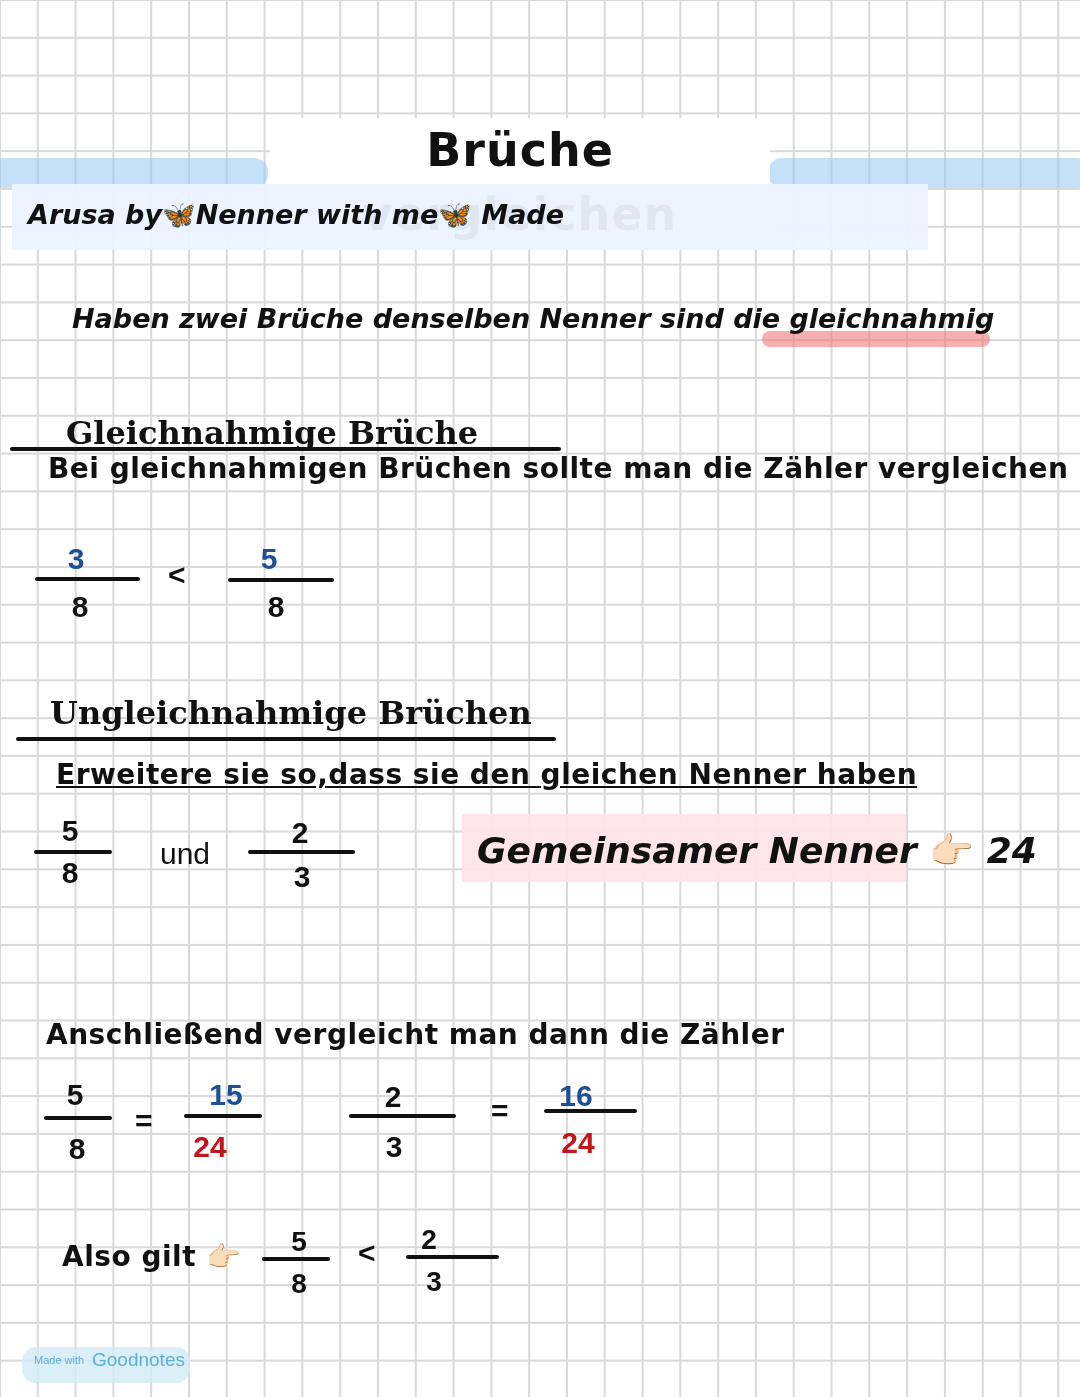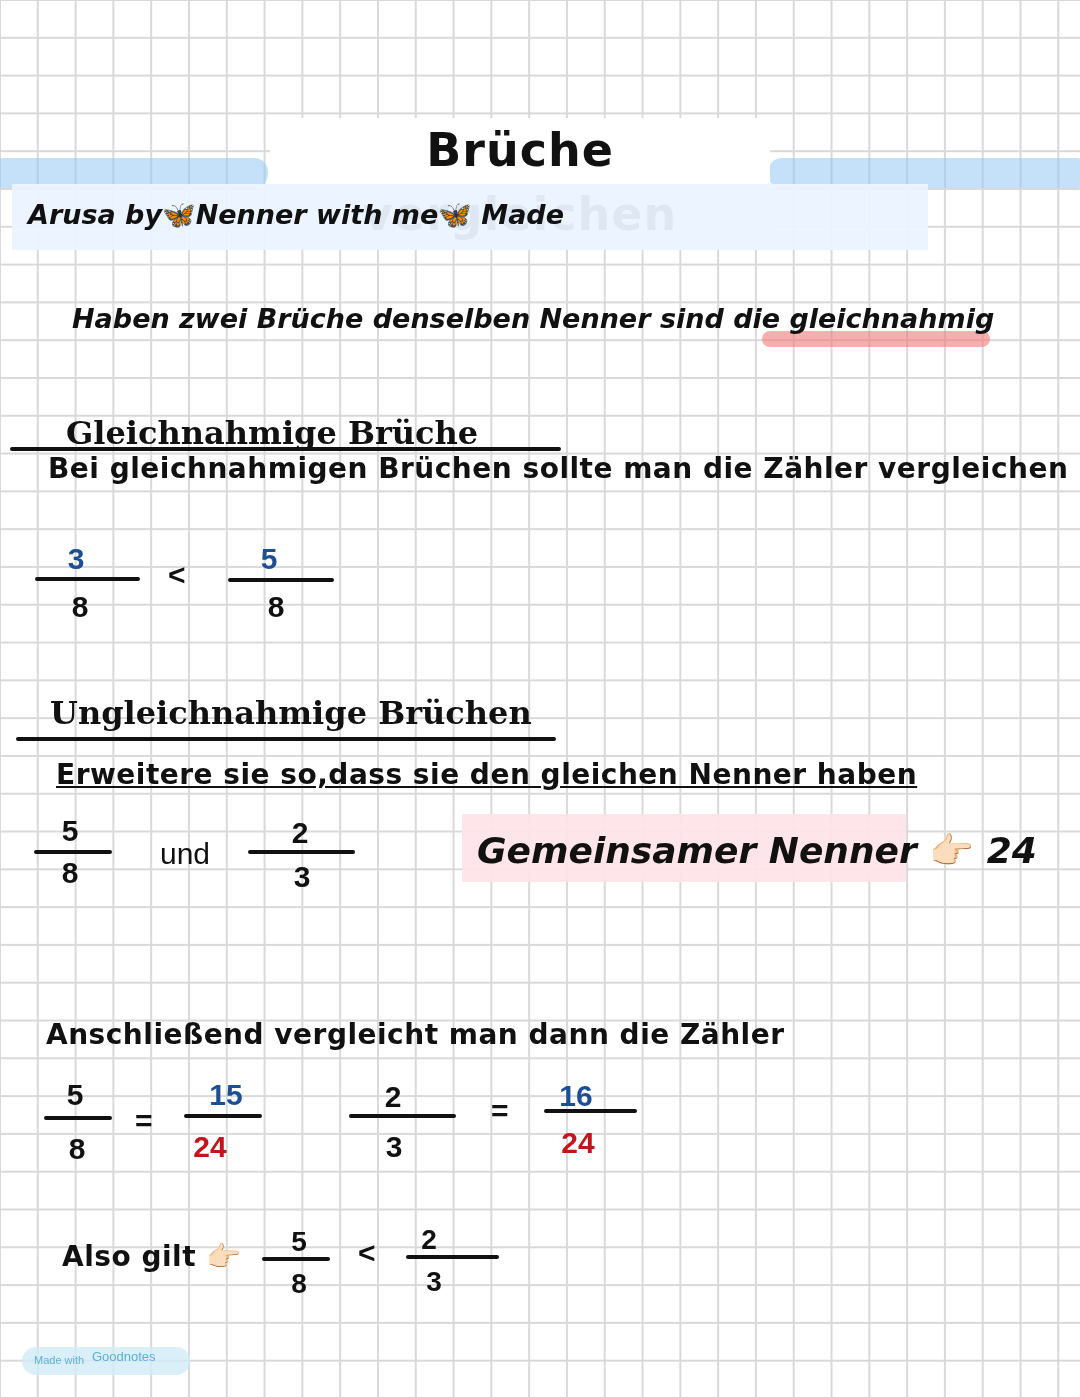--- a/index.html
+++ b/index.html
@@ -27,23 +27,23 @@
   .rule { position: absolute; height: 4px; background: #111; border-radius: 2px; }
   .body-txt { position: absolute; font-family: "DejaVu Sans", sans-serif; font-weight: bold; font-size: 28px; white-space: nowrap; letter-spacing: 0.5px; }
   .num { position: absolute; font-family: "Liberation Sans", sans-serif; font-weight: bold; font-size: 30px; text-align: center; }
   .blue { color: #1c4f94; }
   .red { color: #c4141c; }
   .bar { position: absolute; height: 4px; background: #111; border-radius: 2px; }
   .op { position: absolute; font-family: "Liberation Sans", sans-serif; font-weight: bold; font-size: 30px; }
   .pink-box { position: absolute; left: 462px; top: 814px; width: 444px; height: 68px; background: rgba(253,228,232,0.95); }
   .pink-txt { position: absolute; left: 477px; top: 830px; font-family: "DejaVu Sans", sans-serif; font-style: italic; font-weight: bold; font-size: 36px; white-space: nowrap; }
   .hand { font-style: normal; color: #e8b58f; }
-  .badge { position: absolute; left: 22px; top: 1347px; width: 168px; height: 28px; border-radius: 14px; background: rgba(210,235,248,0.8); }
+  .badge { position: absolute; left: 22px; top: 1347px; width: 168px; height: 36px; border-radius: 14px; background: rgba(210,235,248,0.8); }
   .badge .small { position: absolute; left: 12px; top: 7px; font-family: "Liberation Sans", sans-serif; font-size: 11px; color: #5cb0d8; }
-  .badge .big { position: absolute; left: 70px; top: 2px; font-family: "Liberation Sans", sans-serif; font-size: 13px; color: #5cb0d8; }
+  .badge .big { position: absolute; left: 70px; top: 2px; font-family: "Liberation Sans", sans-serif; font-size: 19px; color: #5cb0d8; }
 </style>
 </head>
 <body>
 
 <div class="tape" style="left:-10px; top:158px; width:278px; height:30px;"></div>
 <div class="tape" style="left:768px; top:158px; width:322px; height:30px;"></div>
 <div class="title">Brüche vergleichen</div>
 
 <div class="credit-box"></div>
 <div class="credit">

